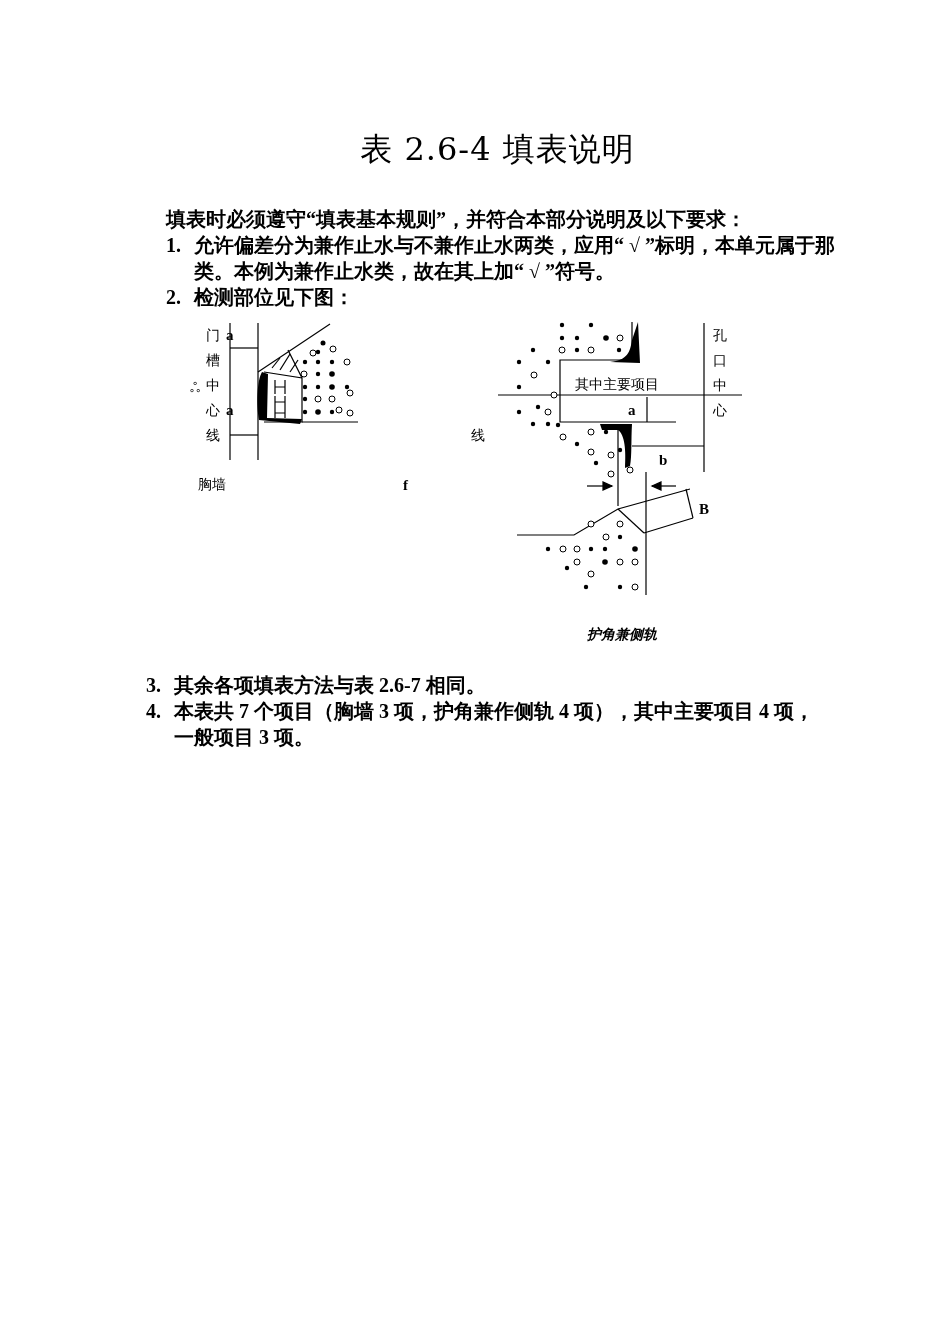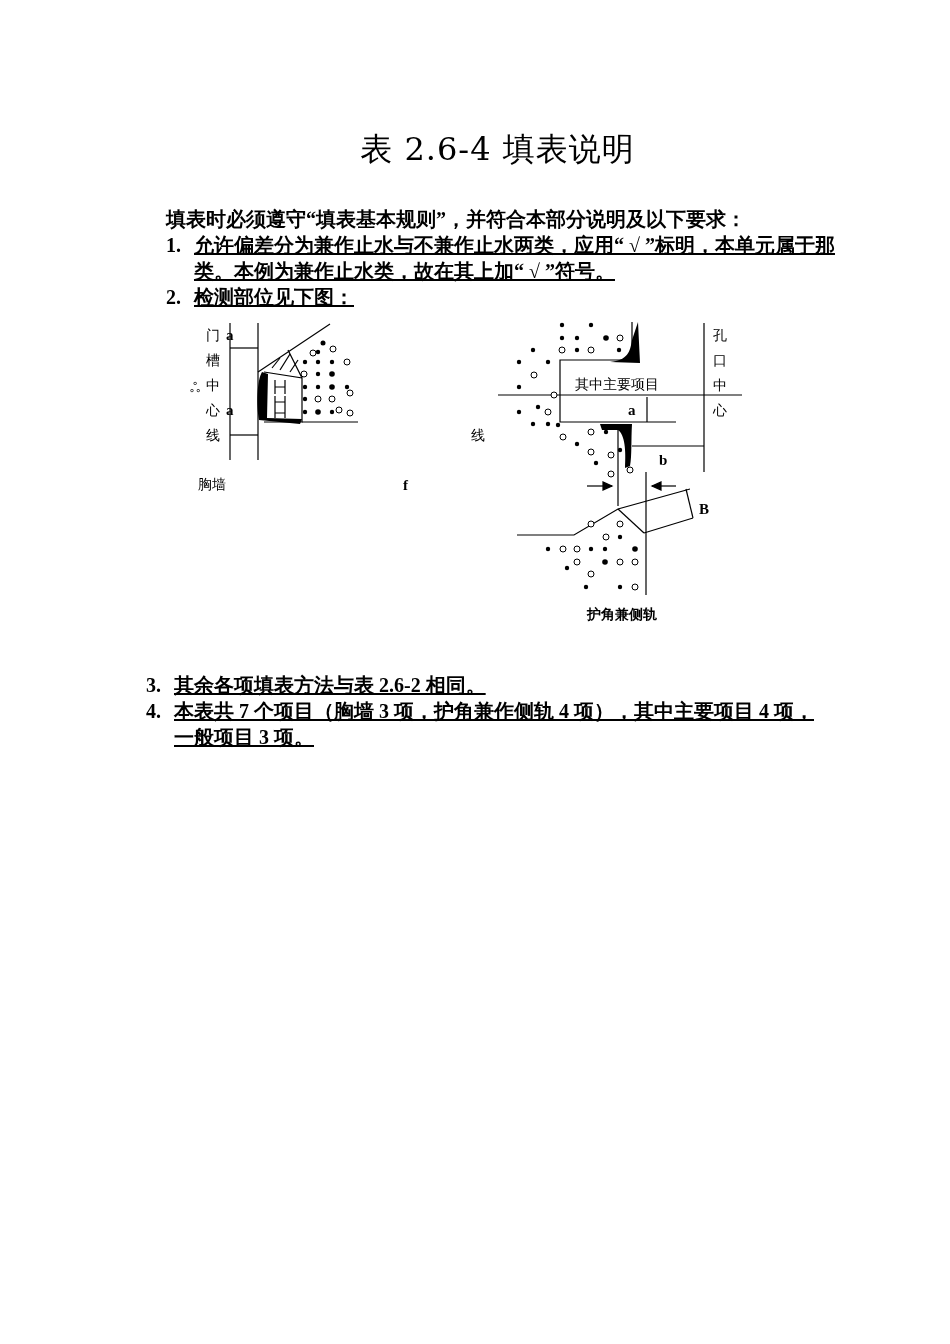--- a/index.html
+++ b/index.html
@@ -7,21 +7,21 @@
   .title {
     position: absolute; left: 0; top: 128px; width: 995px; text-align: center;
     font-family: "DejaVu Serif", serif; font-size: 32px; letter-spacing: 1px;
   }
   .para {
     position: absolute; left: 146px; width: 680px;
     font-family: "Liberation Serif", serif; font-weight: bold; font-size: 20px; line-height: 26px;
   }
   .item { display: flex; }
   .item .num { width: 28px; flex: 0 0 28px; }
-  .item .txt { flex: 1; text-decoration: underline; }
+  .item .txt { flex: 1; }
   .diagram { position: absolute; left: 0; top: 0; }
   .lbl { font-family: "DejaVu Sans", sans-serif; font-size: 14px; }
   .lblb { font-family: "Liberation Serif", serif; font-weight: bold; font-size: 15px; }
 </style>
 </head>
 <body>
 
 <div class="title">表 2.6-4 填表说明</div>
 
 <div class="para" style="top:206px;margin-left:20px;">
@@ -32,21 +32,21 @@
   </div>
   <div class="item">
     <span class="num">2.</span>
     <span class="txt">检测部位见下图：</span>
   </div>
 </div>
 
 <div class="para" style="top:672px;">
   <div class="item">
     <span class="num">3.</span>
-    <span class="txt">其余各项填表方法与表 2.6-2 相同。</span>
+    <span class="txt">其余各项填表方法与表 2.6-7 相同。</span>
   </div>
   <div class="item">
     <span class="num">4.</span>
     <span class="txt">本表共 7 个项目（胸墙 3 项，护角兼作侧轨 4 项），其中主要项目 4 项，一般项目 3 项。</span>
   </div>
 </div>
 
 <svg class="diagram" width="950" height="660" viewBox="0 0 950 660" xmlns="http://www.w3.org/2000/svg">
   <g stroke="#000" fill="none" stroke-width="1.2">
 
@@ -195,13 +195,13 @@
 <div class="lbl" style="position:absolute;left:575px;top:376px;">其中主要项目</div>
 <div style="position:absolute;left:713px;top:327px;width:20px;">
   <div class="lbl" style="height:25px;">孔</div>
   <div class="lbl" style="height:25px;">口</div>
   <div class="lbl" style="height:25px;">中</div>
   <div class="lbl" style="height:25px;">心</div>
 </div>
 <div class="lblb" style="position:absolute;left:628px;top:402px;">a</div>
 <div class="lblb" style="position:absolute;left:659px;top:452px;">b</div>
 <div class="lblb" style="position:absolute;left:699px;top:501px;">B</div>
-<div class="lbl" style="position:absolute;left:587px;top:606px;font-weight:bold;">护角兼侧轨</div>
+<div class="lbl" style="position:absolute;left:587px;top:626px;font-weight:bold;font-style:italic;">护角兼侧轨</div>
 
 </body></html>

